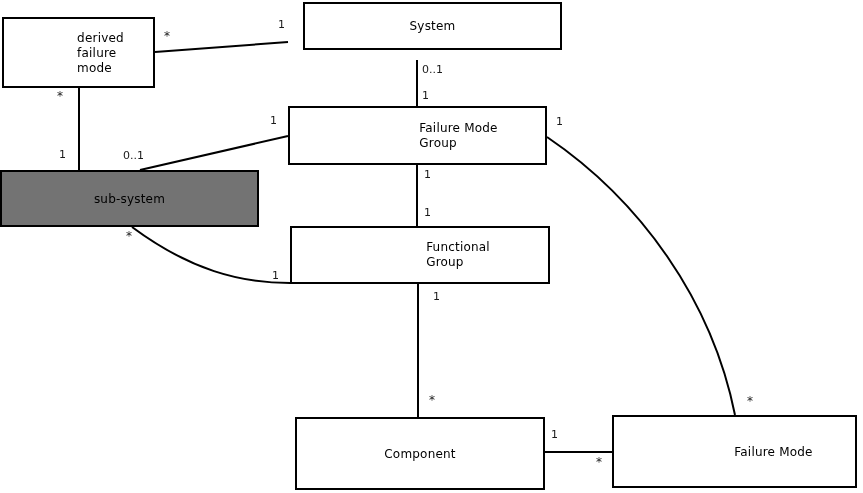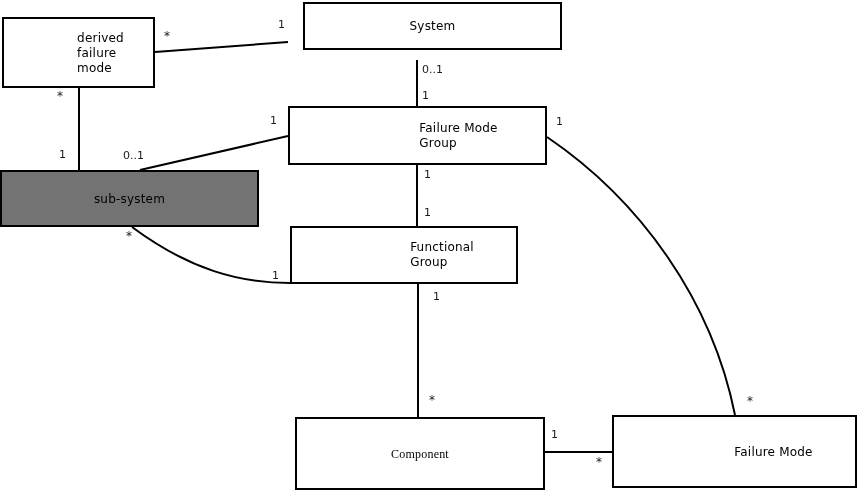--- a/index.html
+++ b/index.html
@@ -84,26 +84,26 @@
       <div class="uml-box" style="left: 303px; top: 2px; width: 259px; height: 48px; border-color: rgb(0, 0, 0); background: rgb(255, 255, 255);">
         <div class="uml-box-label" style="transform: translate(calc(-50% + 0px), calc(-50% + 0px));">System</div>
       </div>
       <div class="uml-box" style="left: 288px; top: 106px; width: 259px; height: 59px; border-color: rgb(0, 0, 0); background: rgb(255, 255, 255);">
         <div class="uml-box-label" style="transform: translate(calc(-50% + 41px), calc(-50% + 0px));">Failure Mode
 Group</div>
       </div>
       <div class="uml-box" style="left: 0px; top: 170px; width: 259px; height: 57px; border-color: rgb(0, 0, 0); background: #737373;">
         <div class="uml-box-label" style="transform: translate(calc(-50% + 0px), calc(-50% + 0px));">sub-system</div>
       </div>
-      <div class="uml-box" style="left: 290px; top: 226px; width: 228px; height: 58px; border-color: rgb(0, 0, 0); background: rgb(255, 255, 255); padding-left: 28px;">
+      <div class="uml-box" style="left: 290px; top: 226px; width: 260px; height: 58px; border-color: rgb(0, 0, 0); background: rgb(255, 255, 255); padding-left: 28px;">
         <div class="uml-box-label" style="transform: translate(calc(-50% + 38px), calc(-50% + 0px));">Functional
 Group</div>
       </div>
       <div class="uml-box" style="left: 295px; top: 417px; width: 250px; height: 73px; border-color: rgb(0, 0, 0); background: rgb(255, 255, 255);">
-        <div class="uml-box-label" style="transform: translate(calc(-50% + 0px), calc(-50% + 0px)); font-family: Liberation Serif, serif;">Component</div>
+        <div class="uml-box-label" style="transform: translate(calc(-50% + 0px), calc(-50% + 0px));">Component</div>
       </div>
       <div class="uml-box" style="left: 612px; top: 415px; width: 245px; height: 73px; border-color: rgb(0, 0, 0); background: rgb(255, 255, 255);">
         <div class="uml-box-label" style="transform: translate(calc(-50% + 39px), calc(-50% + 0px));">Failure Mode</div>
       </div>
     </div>
 
   <div id="labels-layer">
       <div class="mult-label star" style="left: 164px; top: 31px;">*</div>
       <div class="mult-label" style="left: 278px; top: 19px;">1</div>
       <div class="mult-label" style="left: 422px; top: 64px;">0..1</div>

